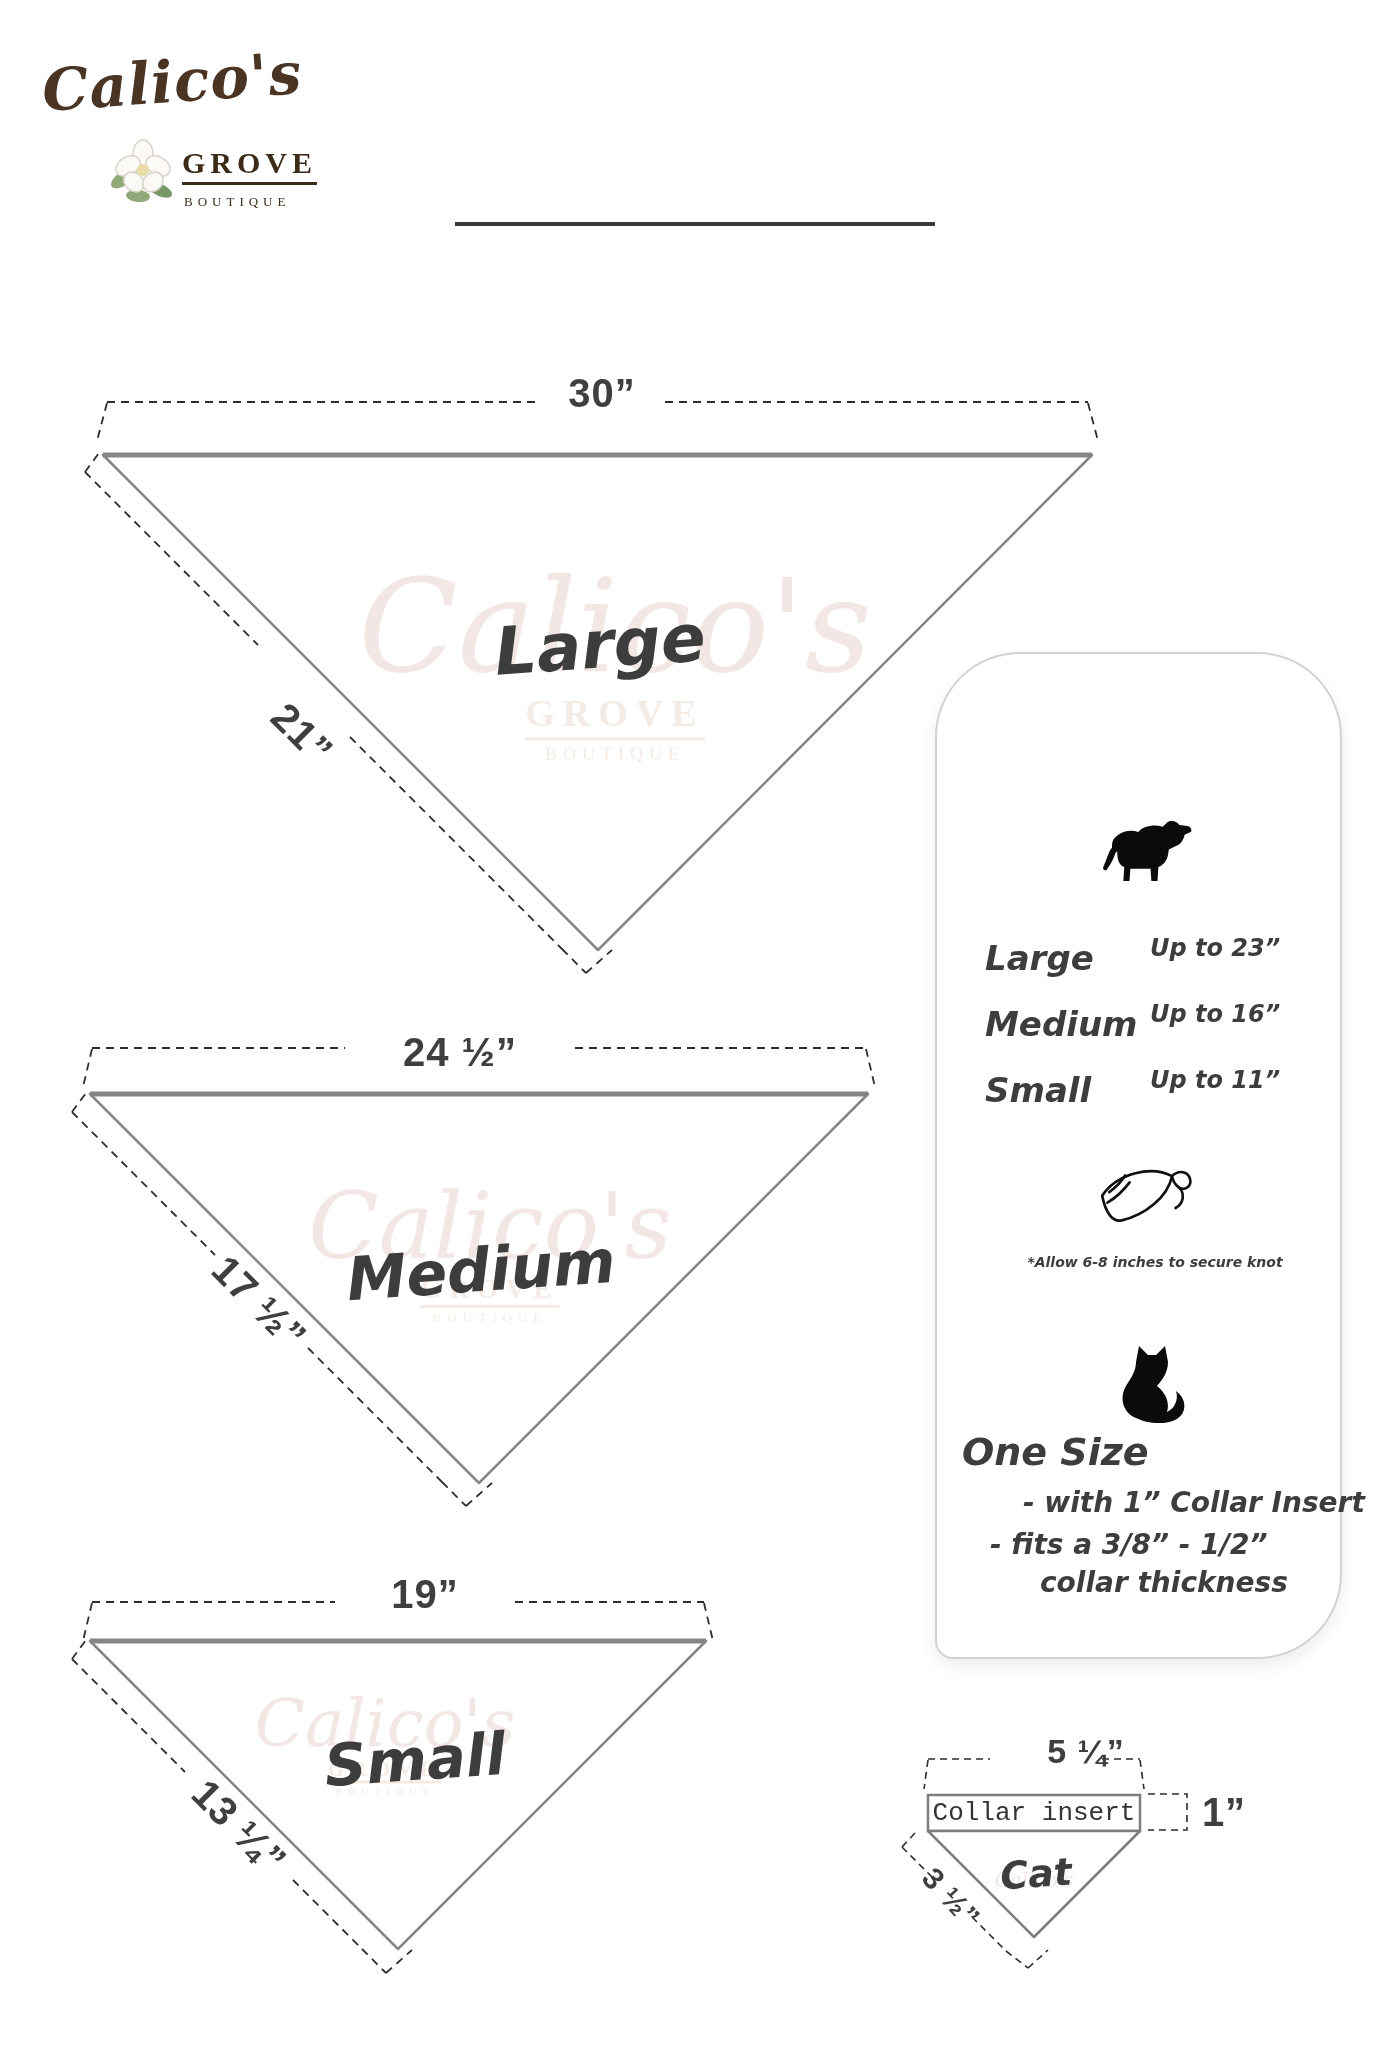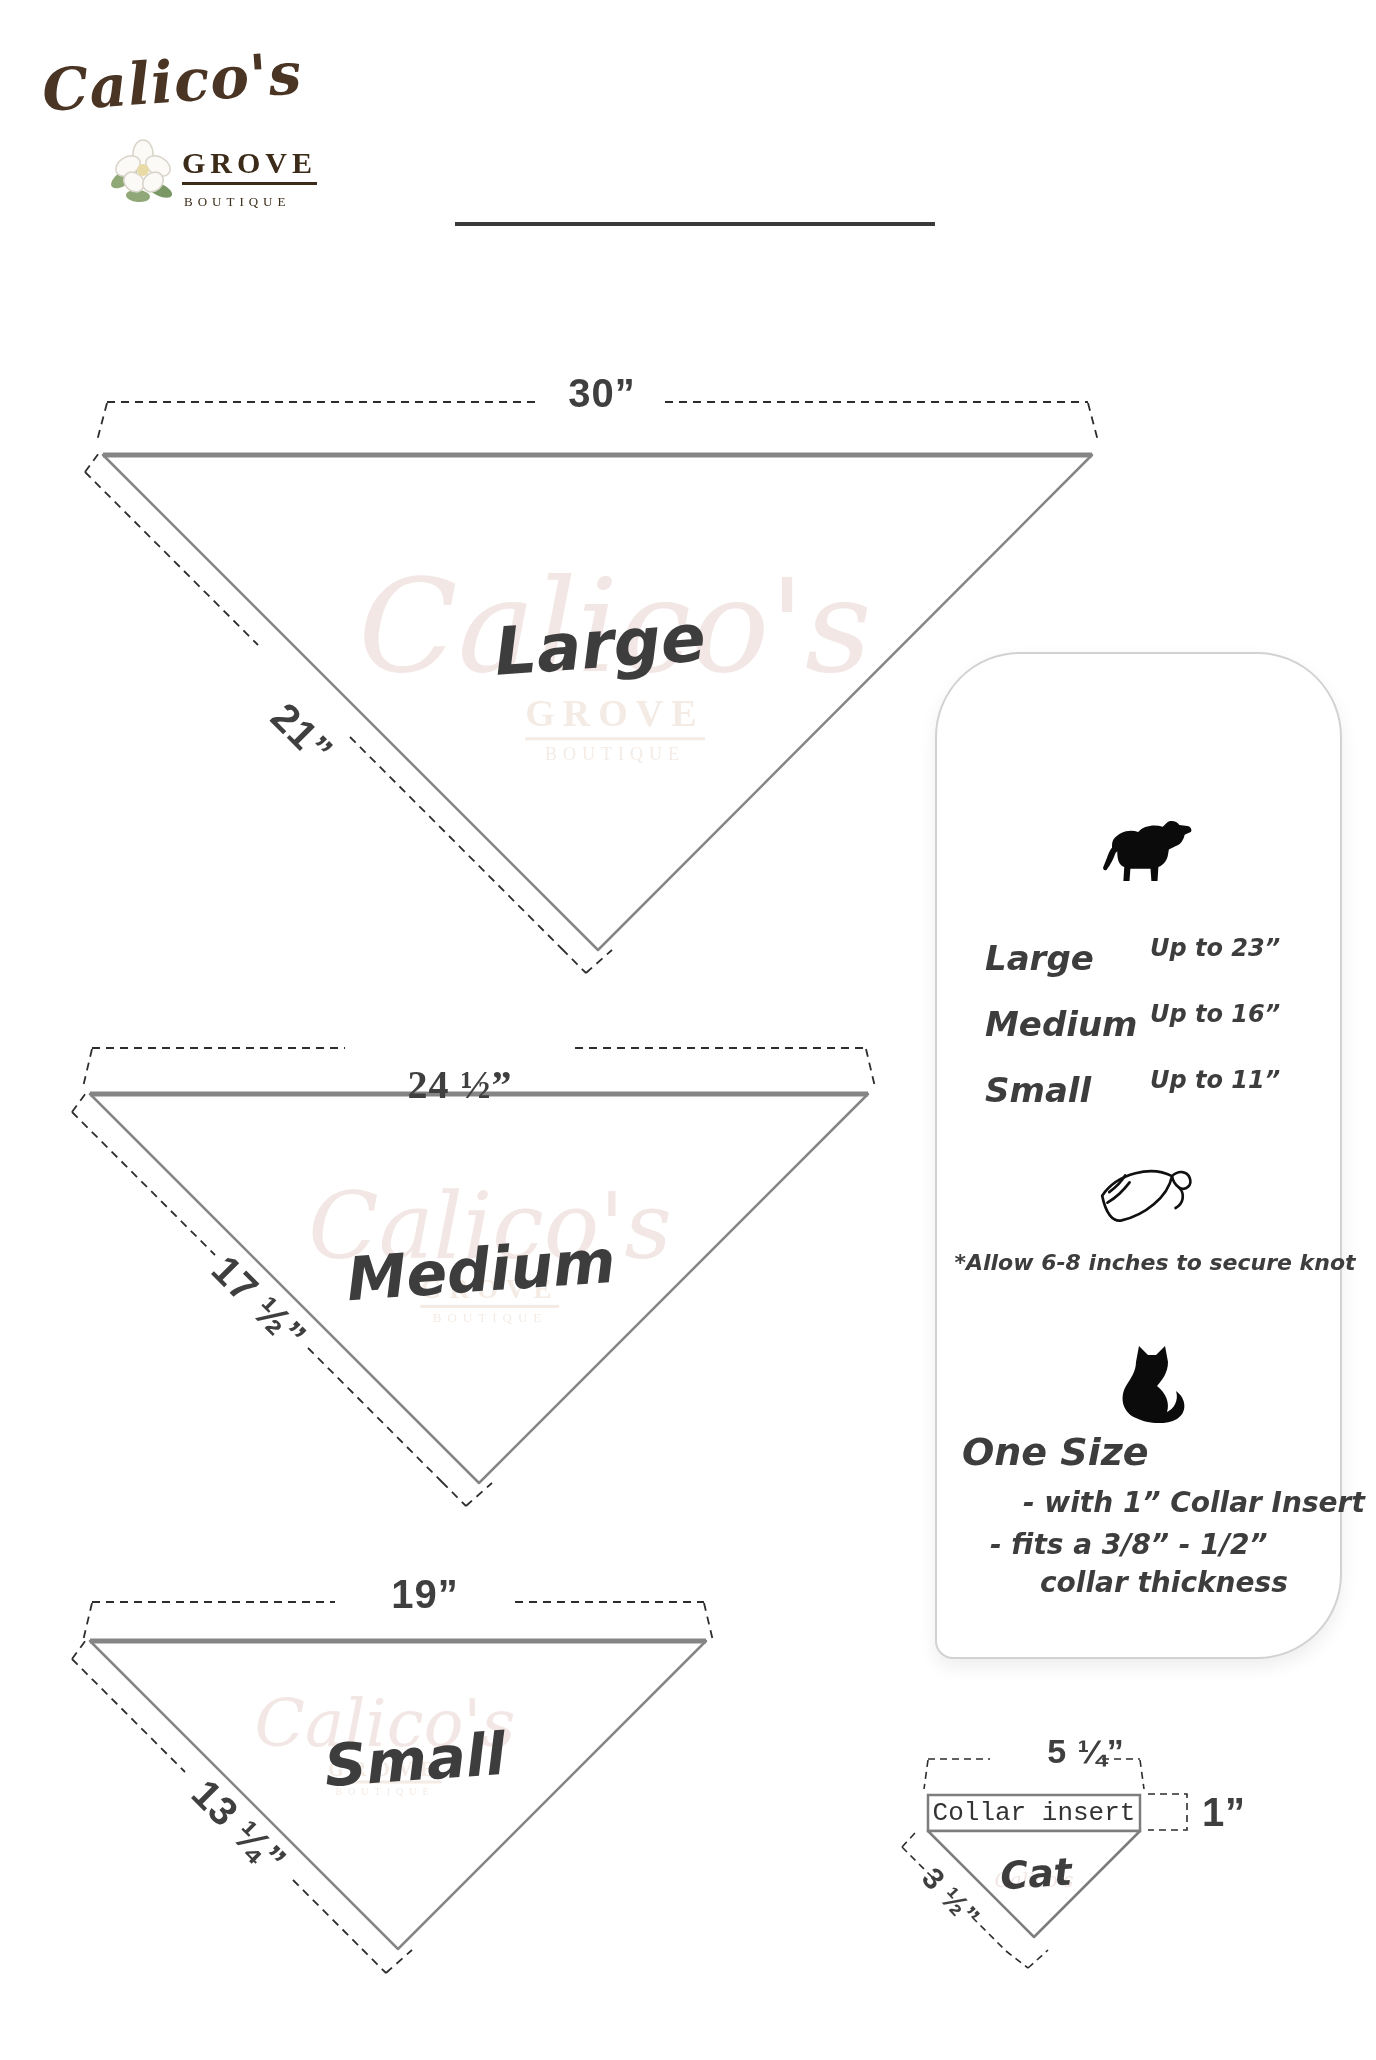--- a/index.html
+++ b/index.html
@@ -49,21 +49,21 @@
 
   
   .panel{position:absolute;left:935px;top:652px;width:403px;height:1003px;z-index:2;
       background:#ffffff;border:2px solid #d2d2d2;border-radius:85px 85px 85px 18px;
       box-shadow:0 8px 18px rgba(0,0,0,0.07);}
   .panel-title{position:absolute;left:1137px;top:708px;z-index:3;
       transform:translate(-50%,-50%);font-size:35px;white-space:nowrap;}
   .panel-row-size{position:absolute;left:985px;z-index:3;font-size:34px;white-space:nowrap;}
   .panel-row-value{position:absolute;left:1150px;z-index:3;font-size:24px;white-space:nowrap;}
   .knot-note{position:absolute;left:1137px;top:1262px;z-index:3;transform:translate(-50%,-50%);
-      font-size:22px;font-weight:600;white-space:nowrap;padding-left:36px;}
+      font-size:14px;font-weight:600;white-space:nowrap;padding-left:36px;}
   .one-size-heading{position:absolute;left:962px;top:1430px;z-index:3;font-size:38px;white-space:nowrap;}
   .one-size-line{position:absolute;z-index:3;font-size:28px;white-space:nowrap;}
 
   
   .collar-label{position:absolute;left:1034px;top:1813px;z-index:3;transform:translate(-50%,-50%);
       font-size:26px;color:#333;font-family:Liberation Mono, monospace;white-space:nowrap;}
   .cat-label{position:absolute;left:1036px;top:1874px;z-index:3;font-size:38px;}
 
   .icon{position:absolute;z-index:3;}
 </style>
@@ -144,21 +144,21 @@
 
   <div class="title-underline"></div>
 
   <div class="tri-label script" style="left:600px;top:645px;font-size:66px;">Large</div>
   <div class="tri-label script" style="left:481px;top:1270px;font-size:60px;">Medium</div>
   <div class="tri-label script" style="left:415px;top:1760px;font-size:58px;">Small</div>
 
   <div class="dim" style="left:602px;top:393px;">30”</div>
   <div class="dim rot45" style="left:302px;top:734px;">21”</div>
 
-  <div class="dim" style="left:460px;top:1084px;font-family:Liberation Serif, serif;">24 ½”</div>
+  <div class="dim" style="left:460px;top:1052px;">24 ½”</div>
   <div class="dim rot45" style="left:259px;top:1303px;">17 ½”</div>
 
   <div class="dim" style="left:425px;top:1594px;">19”</div>
   <div class="dim rot45" style="left:239px;top:1827px;">13 ¼”</div>
 
   <div class="dim small" style="left:1046px;top:1751px;margin-left:40px;">5 ¼”</div>
   <div class="dim" style="left:1224px;top:1812px;">1”</div>
   <div class="dim rot47 tiny" style="left:951px;top:1898px;">3 ½”</div>
 
   <div class="panel"></div>

